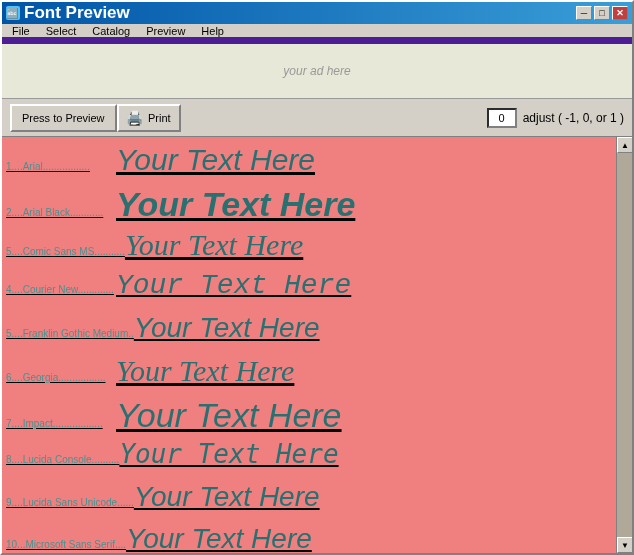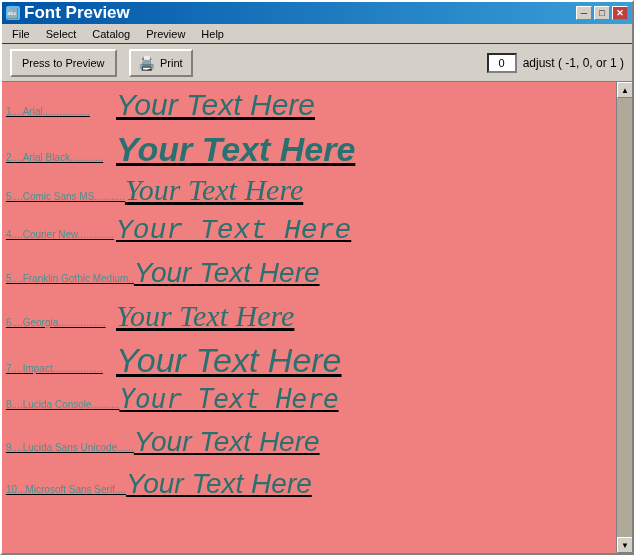--- a/index.html
+++ b/index.html
@@ -71,21 +71,21 @@
     }
 
     .tb-btn.close { background: #c04040; color: white; }
 
     .menu-bar {
       background: #d4d0c8;
       height: 20px;
       display: flex;
       align-items: center;
       padding: 0 2px;
-      border-bottom: 1px solid #4c1d95;
+      border-bottom: 7px solid #4c1d95;
       flex-shrink: 0;
     }
 
     .menu-item {
       padding: 2px 8px;
       font-size: 11px;
       cursor: pointer;
       color: #000;
     }
 
@@ -104,21 +104,21 @@
       font-size: 12px;
       font-style: italic;
     }
 
     .toolbar {
       background: #d4d0c8;
       height: 38px;
       display: flex;
       align-items: center;
       padding: 4px 8px;
-      gap: 12px;
+      gap: 0;
       border-bottom: 1px solid #808080;
       flex-shrink: 0;
     }
 
     .preview-btn {
       background: #d4d0c8;
       border: 2px solid;
       border-top-color: #ffffff;
       border-left-color: #ffffff;
       border-bottom-color: #808080;
@@ -282,20 +282,23 @@
   </div>
 
   <div class="menu-bar">
     <span class="menu-item">File</span>
     <span class="menu-item">Select</span>
     <span class="menu-item">Catalog</span>
     <span class="menu-item">Preview</span>
     <span class="menu-item">Help</span>
   </div>
 
+  <div class="ad-area">
+    <span class="ad-text">your ad here</span>
+  </div>
 
   <div class="toolbar">
     <button class="preview-btn">Press to Preview</button>
     <button class="print-btn">
       <span class="print-icon">🖨️</span>
       <span>Print</span>
     </button>
     <div class="adjust-area">
       <input class="adjust-input" type="text" value="0" style="">
       <span class="adjust-label">adjust ( -1, 0, or 1 )</span>

